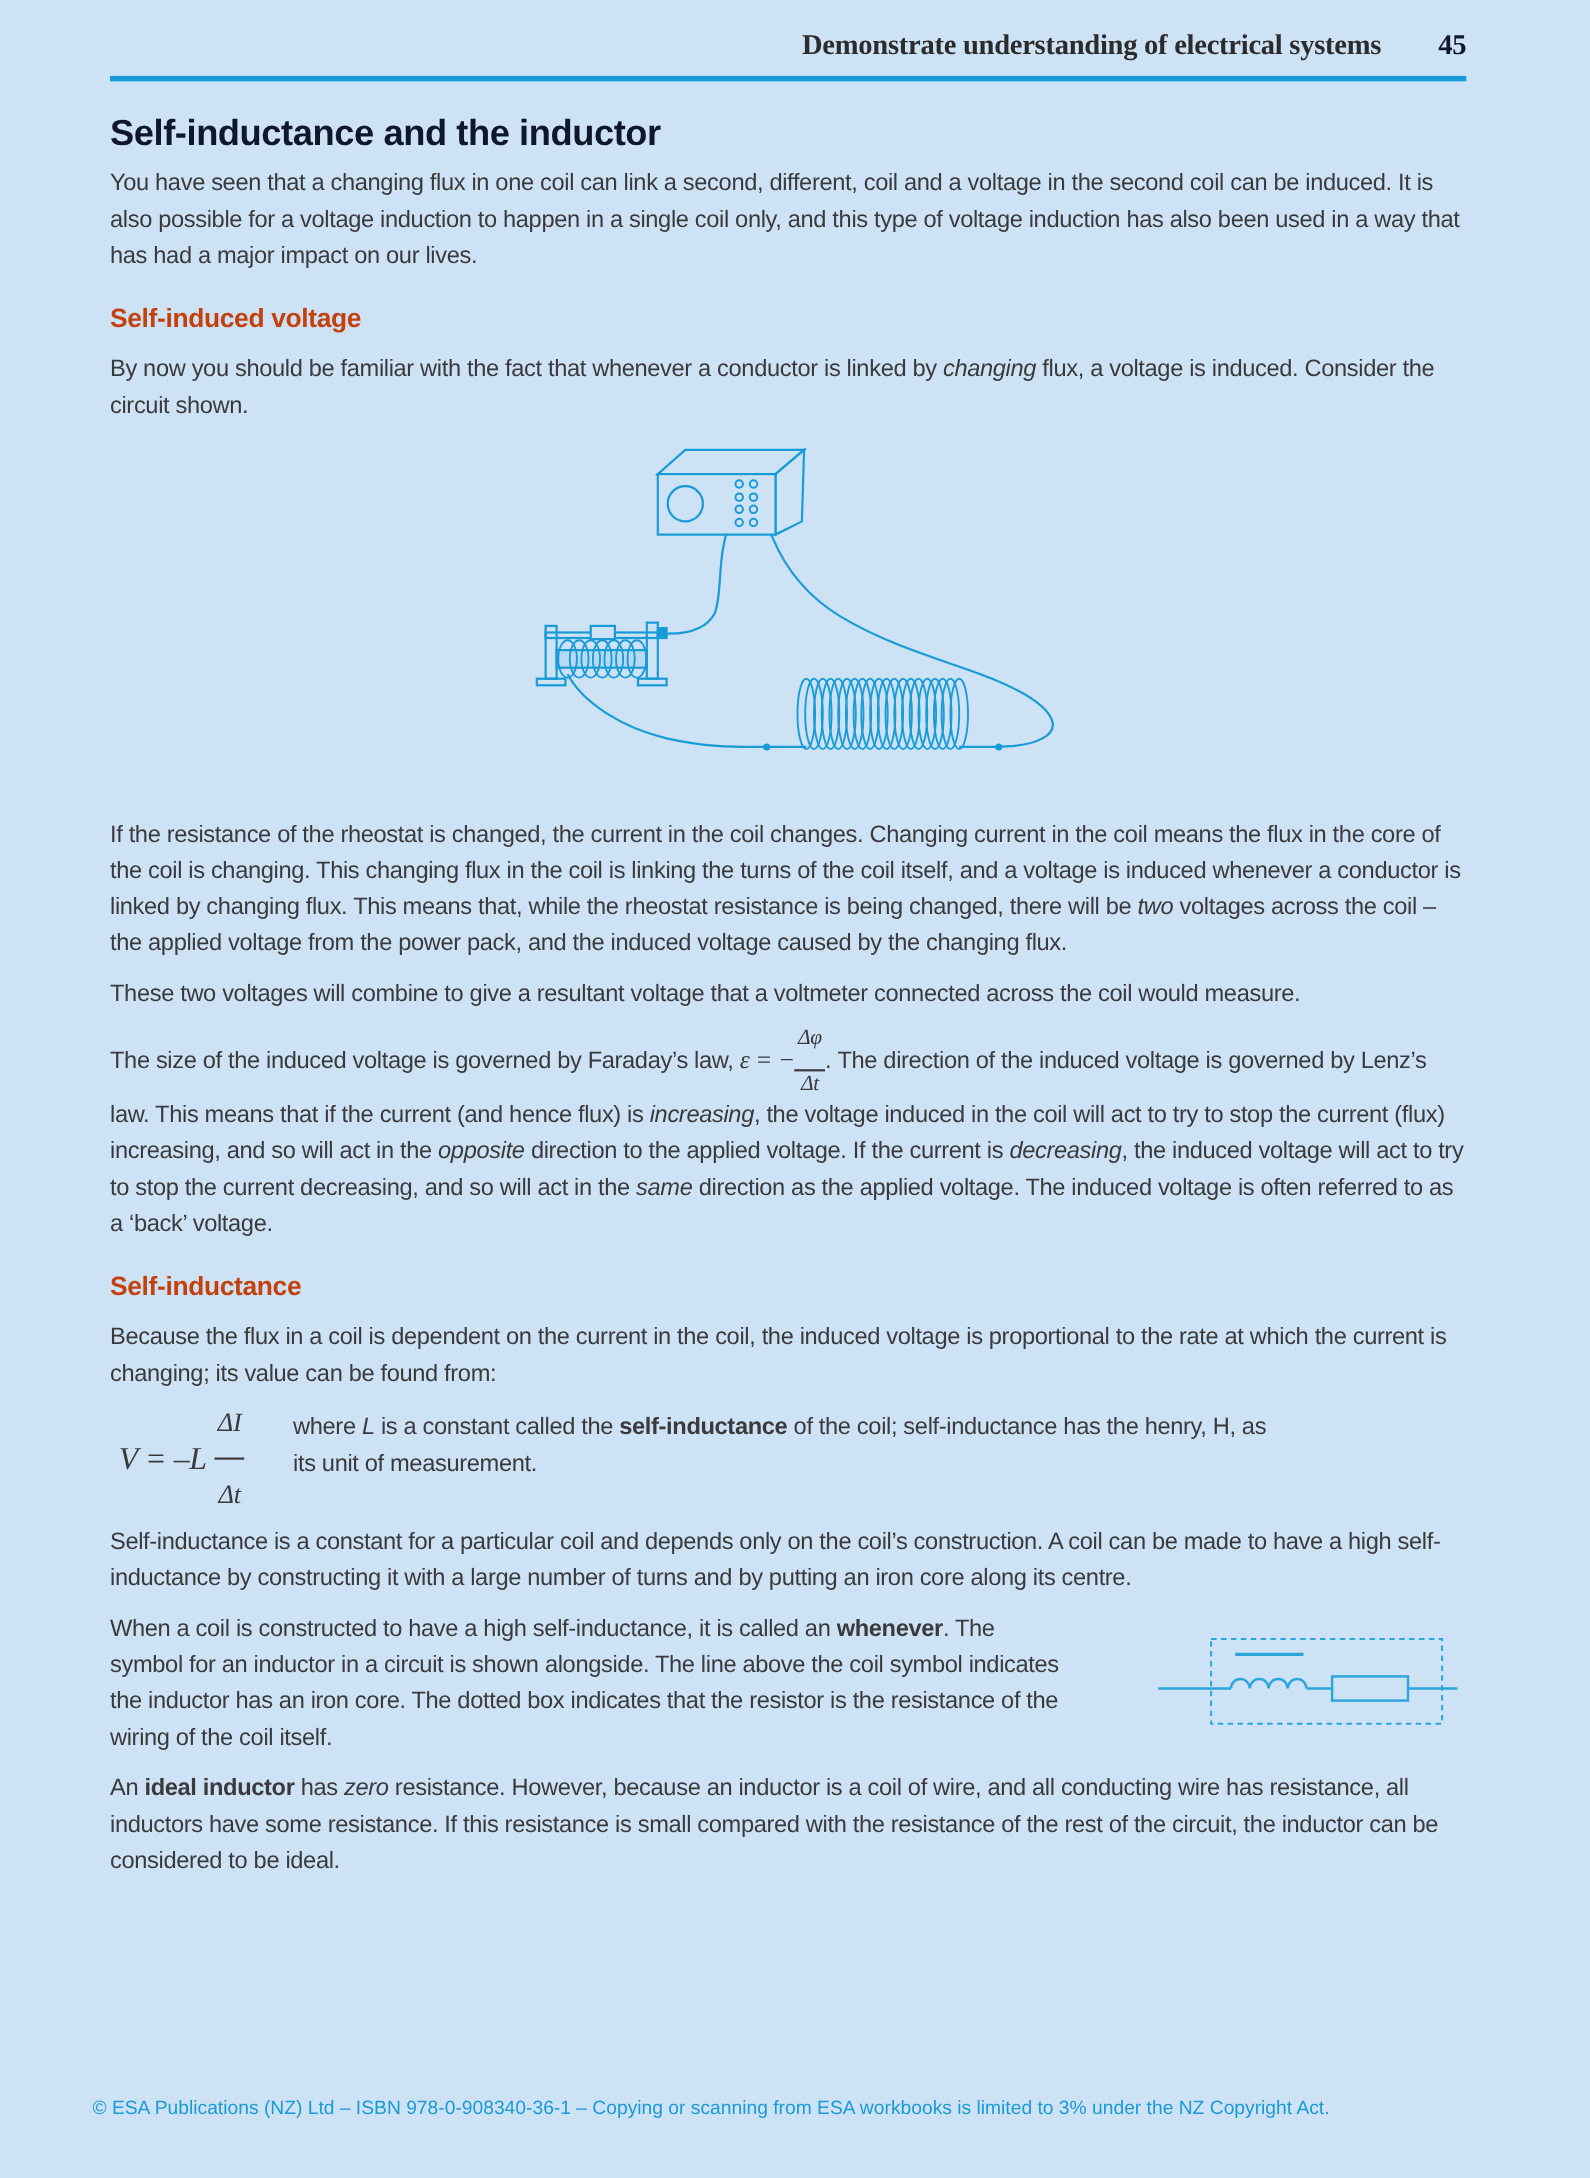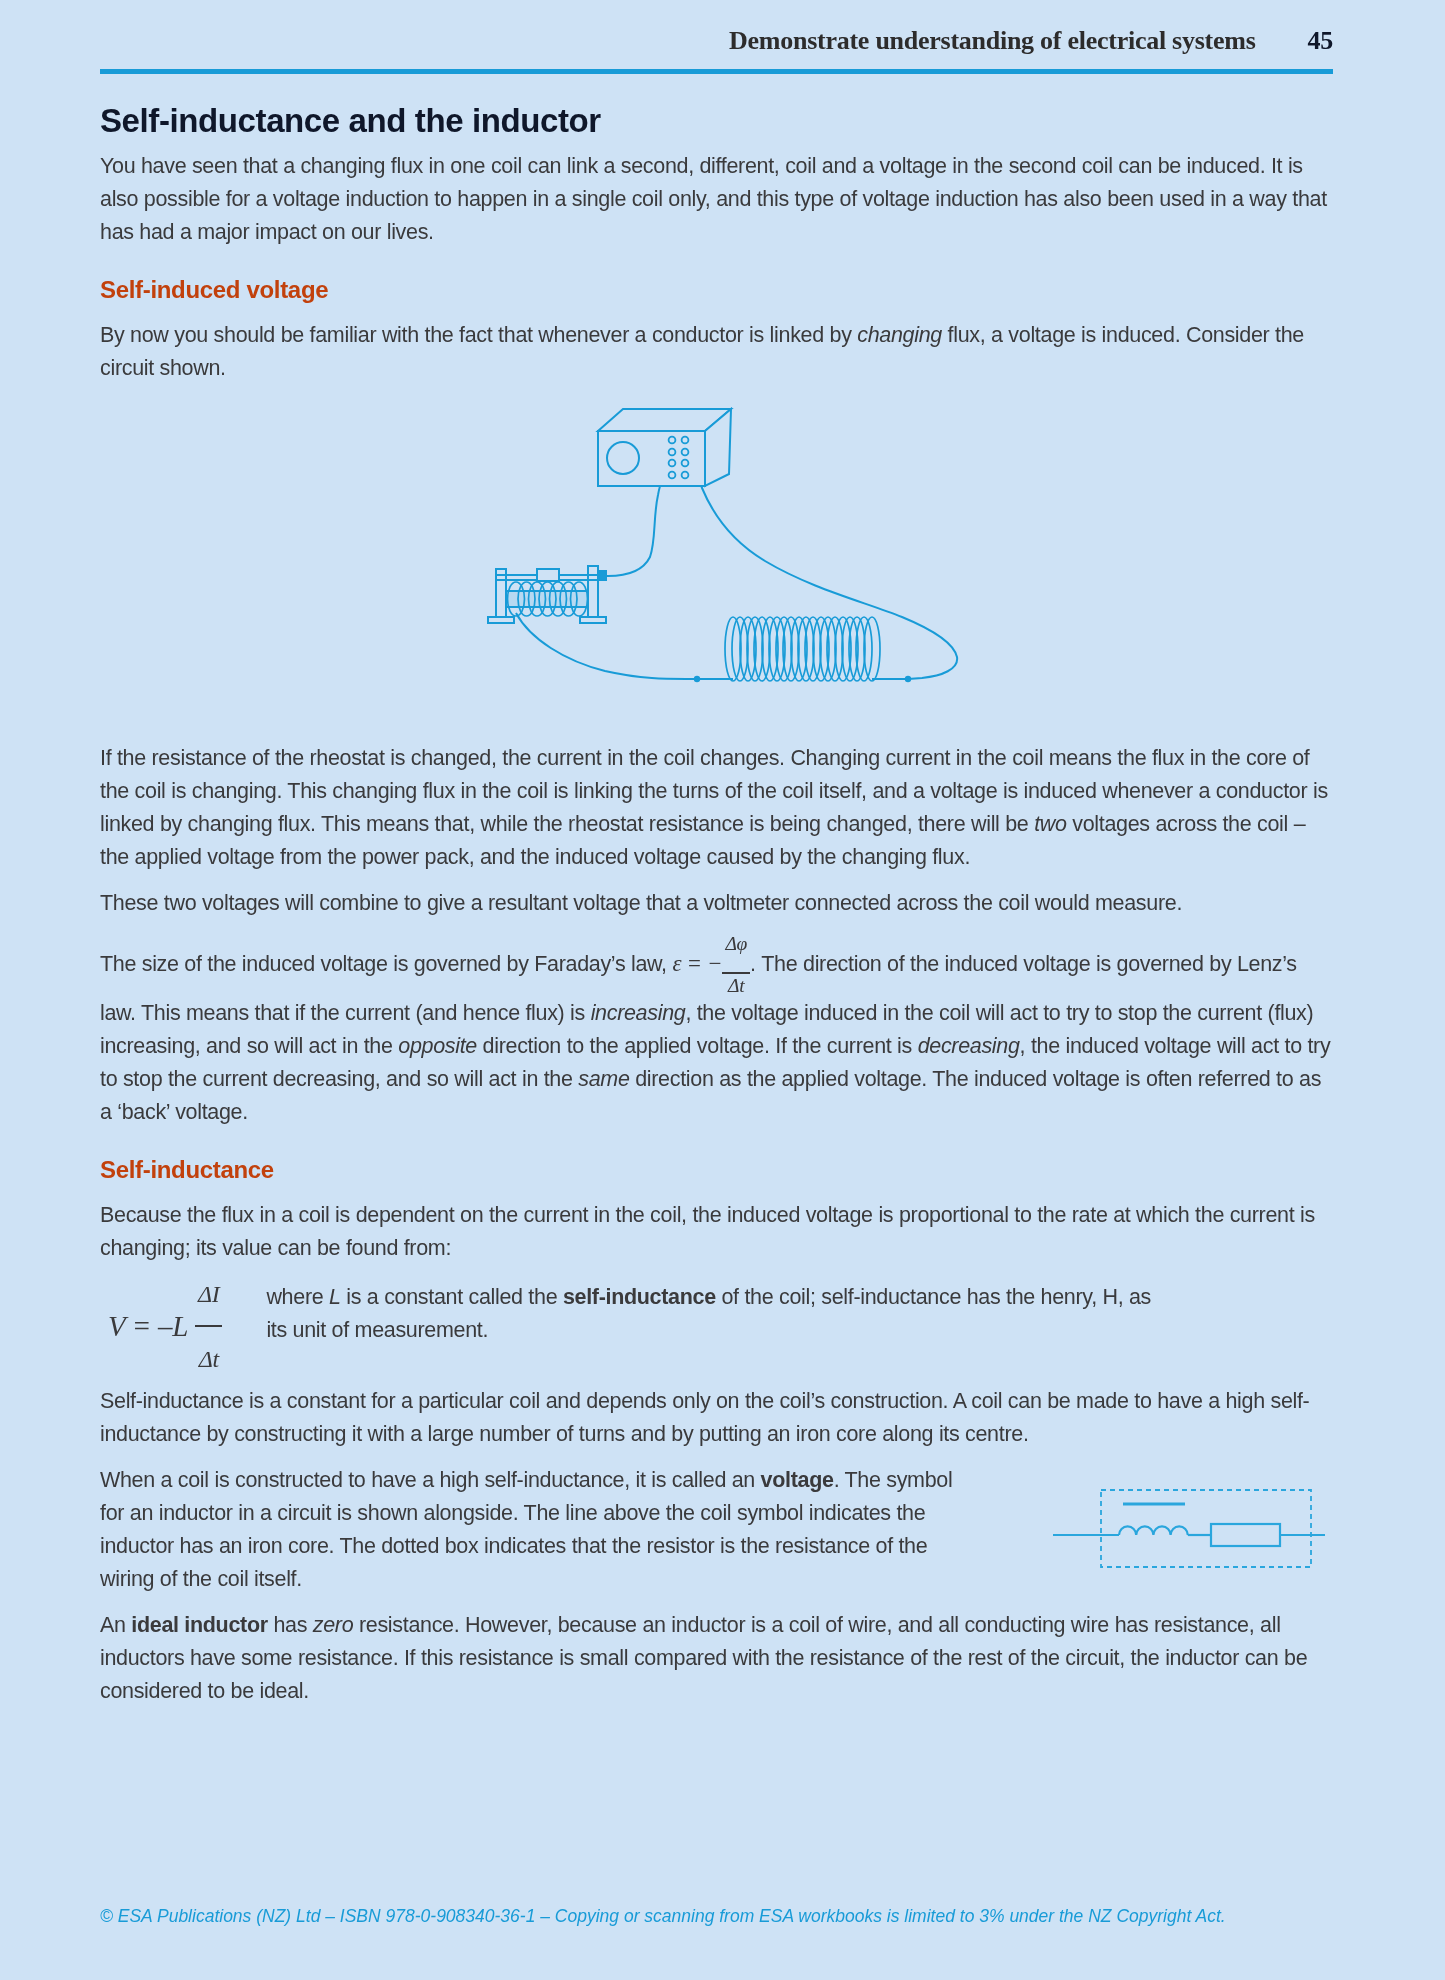--- a/index.html
+++ b/index.html
@@ -23,21 +23,21 @@
   .ifrac .num{border-bottom:2px solid currentColor;padding:0 3px 17px;}
   .ifrac .den{padding-top:1px;}
   .faraday-f{white-space:nowrap;font-size:23px;}
   .frow{display:flex;align-items:flex-start;gap:44px;margin:16px 0 10px;}
   .bigformula{display:flex;align-items:center;gap:7px;font-size:29px;padding-left:8px;white-space:nowrap;}
   .bigformula .ifrac{font-size:24px;gap:18px;}
   .note{flex:0 0 900px;margin:0;}
   .ind-row{display:flex;align-items:center;gap:24px;margin:13px 0;}
   .ind-row p{flex:0 0 868px;margin:0;}
   .ind-row svg{margin-left:auto;flex:0 0 auto;}
-  .footer{position:absolute;left:100px;top:1906px;font-size:17.5px;font-style:italic;color:#189bd7;}
+  .footer{position:absolute;left:84px;top:1906px;font-size:17.5px;color:#189bd7;}
 </style>
 </head>
 <body>
 
 <div class="page">
 
   <div class="hdr">
     <span>Demonstrate understanding of electrical systems</span>
     <span class="pn">45</span>
   </div>
@@ -147,21 +147,21 @@
             <span class="num">ΔI</span>
             <span class="den">Δt</span>
           </span>
       </div>
       <p class="note"><span>where </span><span class="st-i">L</span><span> is a constant called the </span><span class="st-b">self-inductance</span><span> of the coil; self-inductance has the henry, H, as its unit of measurement.</span></p>
     </div>
 
     <p><span>Self-inductance is a constant for a particular coil and depends only on the coil’s construction. A coil can be made to have a high self-inductance by constructing it with a large number of turns and by putting an iron core along its centre.</span></p>
 
     <div class="ind-row">
-      <p><span>When a coil is constructed to have a high self-inductance, it is called an </span><span class="st-b">voltage</span><span>. The symbol for an inductor in a circuit is shown alongside. The line above the coil symbol indicates the inductor has an iron core. The dotted box indicates that the resistor is the resistance of the wiring of the coil itself.</span></p>
+      <p><span>When a coil is constructed to have a high self-inductance, it is called an </span><span class="st-b">whenever</span><span>. The symbol for an inductor in a circuit is shown alongside. The line above the coil symbol indicates the inductor has an iron core. The dotted box indicates that the resistor is the resistance of the wiring of the coil itself.</span></p>
       <svg width="290" height="115" viewBox="0 0 290 115" fill="none" stroke="#2aa6dd" stroke-width="2.2">
         <rect x="58" y="17" width="210" height="77" stroke-dasharray="5 4" stroke-width="1.8"></rect>
         <line x1="80" y1="31" x2="142" y2="31" stroke-width="3"></line>
         <line x1="10" y1="62" x2="76" y2="62"></line>
         <path d="M 76 62 a 8.6 8.6 0 0 1 17.2 0 a 8.6 8.6 0 0 1 17.2 0 a 8.6 8.6 0 0 1 17.2 0 a 8.6 8.6 0 0 1 17.2 0"></path>
         <line x1="144.8" y1="62" x2="168" y2="62"></line>
         <rect x="168" y="51" width="69" height="22"></rect>
         <line x1="237" y1="62" x2="282" y2="62"></line>
       </svg>
     </div>

